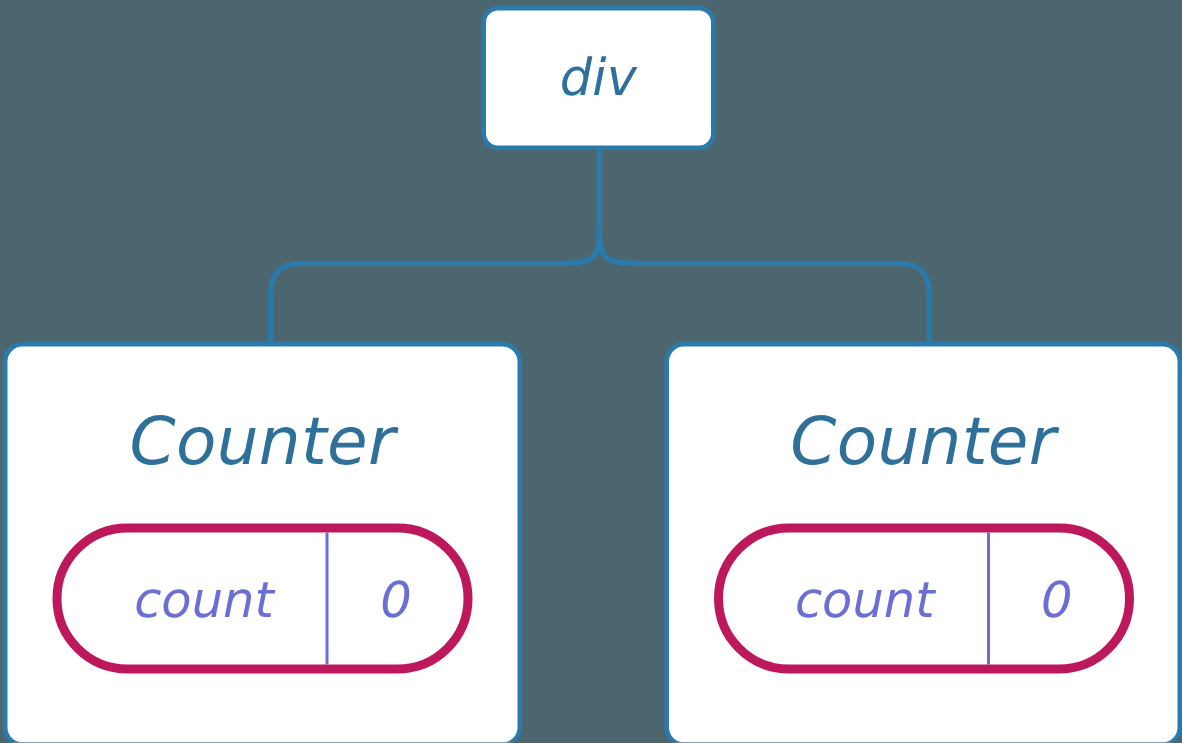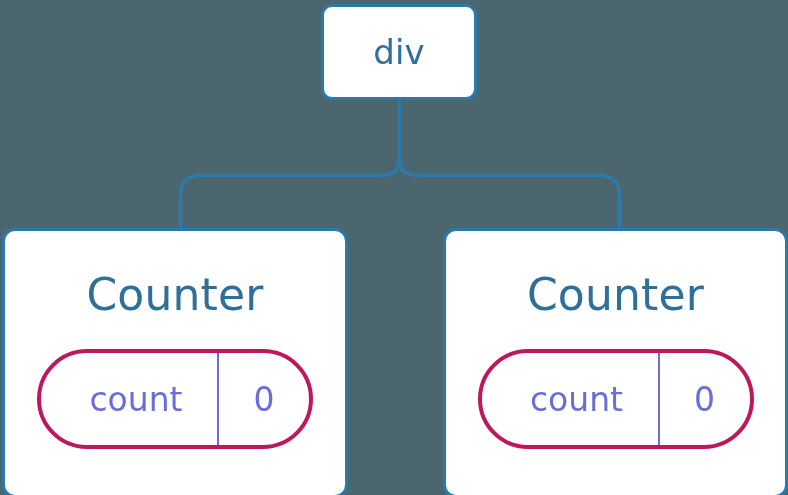--- a/index.html
+++ b/index.html
@@ -10,20 +10,21 @@
     width: 788px;
     height: 495px;
     background: #4c6670;
     font-family: "DejaVu Sans", "Liberation Sans", sans-serif;
     overflow: hidden;
   }
   #stage {
     position: relative;
     width: 652px;
     height: 495px;
+    font-style: italic;
   }
 
   
   #connectors {
     position: absolute;
     left: 0;
     top: 0;
     width: 788px;
     height: 495px;
     pointer-events: none;
@@ -76,21 +77,21 @@
     font-size: 44px;
     line-height: 1;
     letter-spacing: 0.2px;
   }
 
   
   .state-pill {
     position: relative;
     margin-top: 32px;
     height: 100px;
-    border: 4px solid #be185d;
+    border: 6px solid #be185d;
     border-radius: 50px;
     box-sizing: border-box;
     display: flex;
     align-items: stretch;
     background: transparent;
   }
   .pill-key,
   .pill-value {
     display: flex;
     align-items: center;

